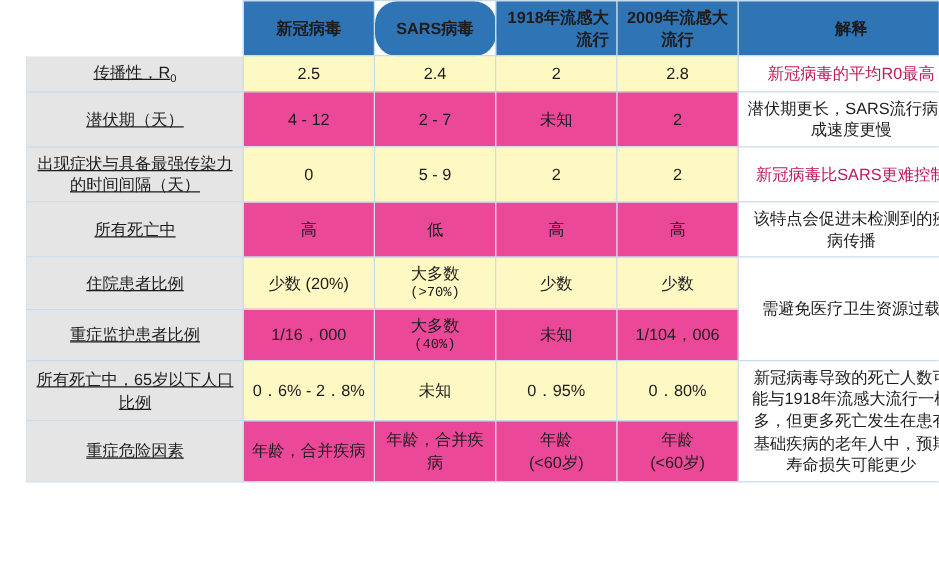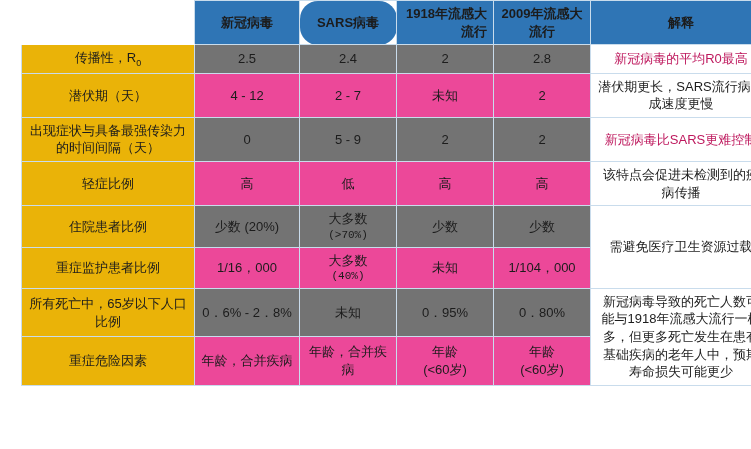--- a/index.html
+++ b/index.html
@@ -44,25 +44,26 @@
   }
   thead th.blank {
     background: #ffffff;
     border-top-color: #ffffff;
     border-left-color: #ffffff;
     border-bottom-color: #ffffff;
   }
   td.rowlabel {
     text-align: left;
     padding-left: 8px;
-    background: #eab308;
+    background: #e5e5e5;
     border-left-color: #ffffff;
     font-size: 13px;
+    text-decoration: underline;
   }
-  tbody tr.band-a td.data { background: #737373; }
+  tbody tr.band-a td.data { background: #fef9c3; }
   tbody tr.band-b td.data { background: #ec4899; }
   td.note {
     background: #ffffff;
     text-align: left;
     padding-left: 10px;
     padding-right: 10px;
     font-size: 13px;
     border-right-color: #ffffff;
   }
   td.note.redtext { color: #be185d; }
@@ -109,21 +110,21 @@
       <tr class="band-a">
         <td class="rowlabel">出现症状与具备最强传染力的时间间隔（天）</td>
         <td class="data redval">0</td>
         <td class="data">5 - 9</td>
         <td class="data">2</td>
         <td class="data">2</td>
         <td class="note redtext">新冠病毒比SARS更难控制</td>
       </tr>
 
       <tr class="band-b">
-        <td class="rowlabel">轻症比例</td>
+        <td class="rowlabel">所有死亡中</td>
         <td class="data">高</td>
         <td class="data">低</td>
         <td class="data">高</td>
         <td class="data">高</td>
         <td class="note">该特点会促进未检测到的疾病传播</td>
       </tr>
 
       <tr class="band-a">
         <td class="rowlabel">住院患者比例</td>
         <td class="data">少数 (20%)</td>
@@ -137,21 +138,21 @@
       </tr>
 
       <tr class="band-b">
         <td class="rowlabel">重症监护患者比例</td>
         <td class="data">1/16，000</td>
         <td class="data">
             <span class="small-line">大多数</span>
             <span class="small-line sub">(40%)</span>
           </td>
         <td class="data">未知</td>
-        <td class="data">1/104，000</td>
+        <td class="data">1/104，006</td>
       </tr>
 
       <tr class="band-a">
         <td class="rowlabel">所有死亡中，65岁以下人口比例</td>
         <td class="data">0．6% - 2．8%</td>
         <td class="data">未知</td>
         <td class="data">0．95%</td>
         <td class="data">0．80%</td>
         <td class="note" rowspan="2">新冠病毒导致的死亡人数可能与1918年流感大流行一样多，但更多死亡发生在患有基础疾病的老年人中，预期寿命损失可能更少</td>
       </tr>

